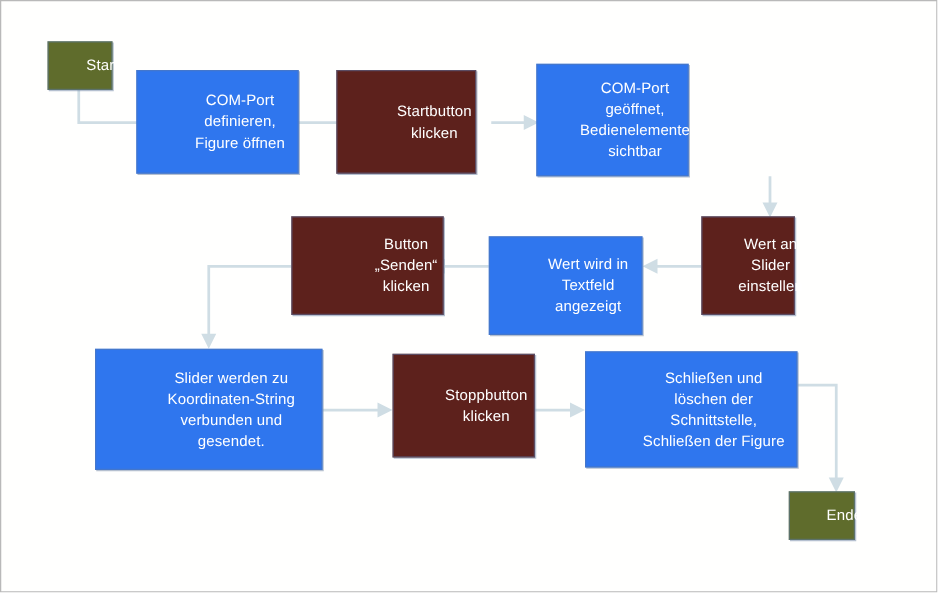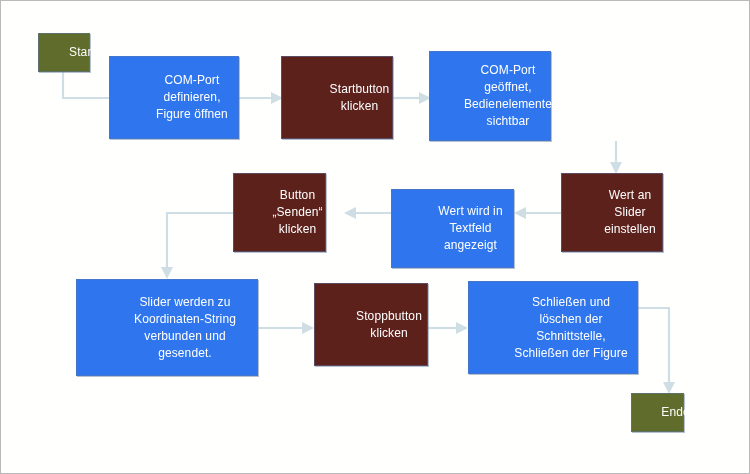--- a/index.html
+++ b/index.html
@@ -121,45 +121,45 @@
   <div class="node terminal green" style="left:37px; top:32px; width:52px; height:39px;">
     <span class="lbl">Start</span>
   </div>
 
   <div class="node blue" style="left:108px; top:55px; width:130px; height:83px;">
     <span class="lbl">COM-Port
 definieren,
 Figure öffnen</span>
   </div>
 
-  <div class="node red" style="left:280px; top:55px; width:112px; height:83px;padding-left:13px;">
+  <div class="node red" style="left:268px; top:55px; width:112px; height:83px;padding-left:13px;">
     <span class="lbl">Startbutton
 klicken</span>
   </div>
 
   <div class="node blue" style="left:428px; top:50px; width:122px; height:90px;">
     <span class="lbl">COM-Port
 geöffnet,
 Bedienelemente
 sichtbar</span>
   </div>
 
-  <div class="node red" style="left:560px; top:172px; width:102px; height:79px;">
+  <div class="node red" style="left:560px; top:172px; width:75px; height:79px;">
     <span class="lbl">Wert an
 Slider
 einstellen</span>
   </div>
 
   <div class="node blue" style="left:390px; top:188px; width:123px; height:79px;">
     <span class="lbl">Wert wird in
 Textfeld
 angezeigt</span>
   </div>
 
-  <div class="node red" style="left:232px; top:172px; width:93px; height:79px;">
+  <div class="node red" style="left:232px; top:172px; width:122px; height:79px;justify-content:flex-end;">
     <span class="lbl">Button
 „Senden“
 klicken</span>
   </div>
 
   <div class="node blue" style="left:75px; top:278px; width:182px; height:97px;">
     <span class="lbl">Slider werden zu
 Koordinaten-String
 verbunden und
 gesendet.</span>

